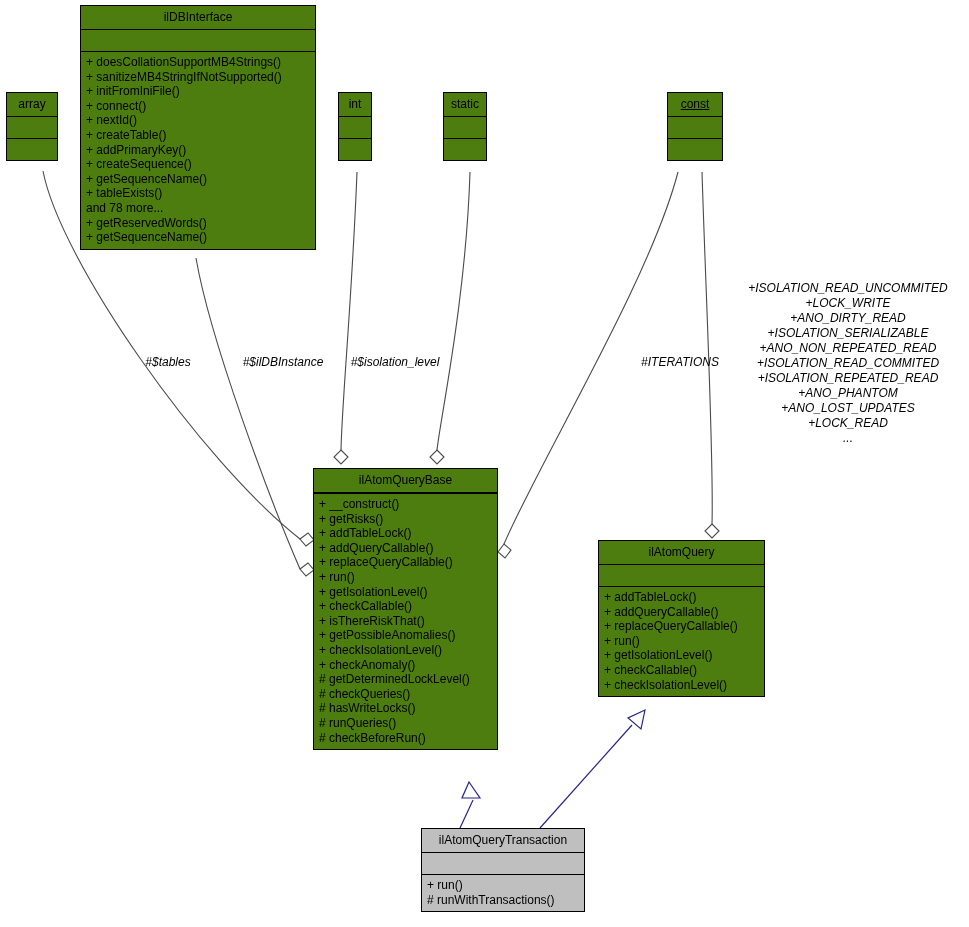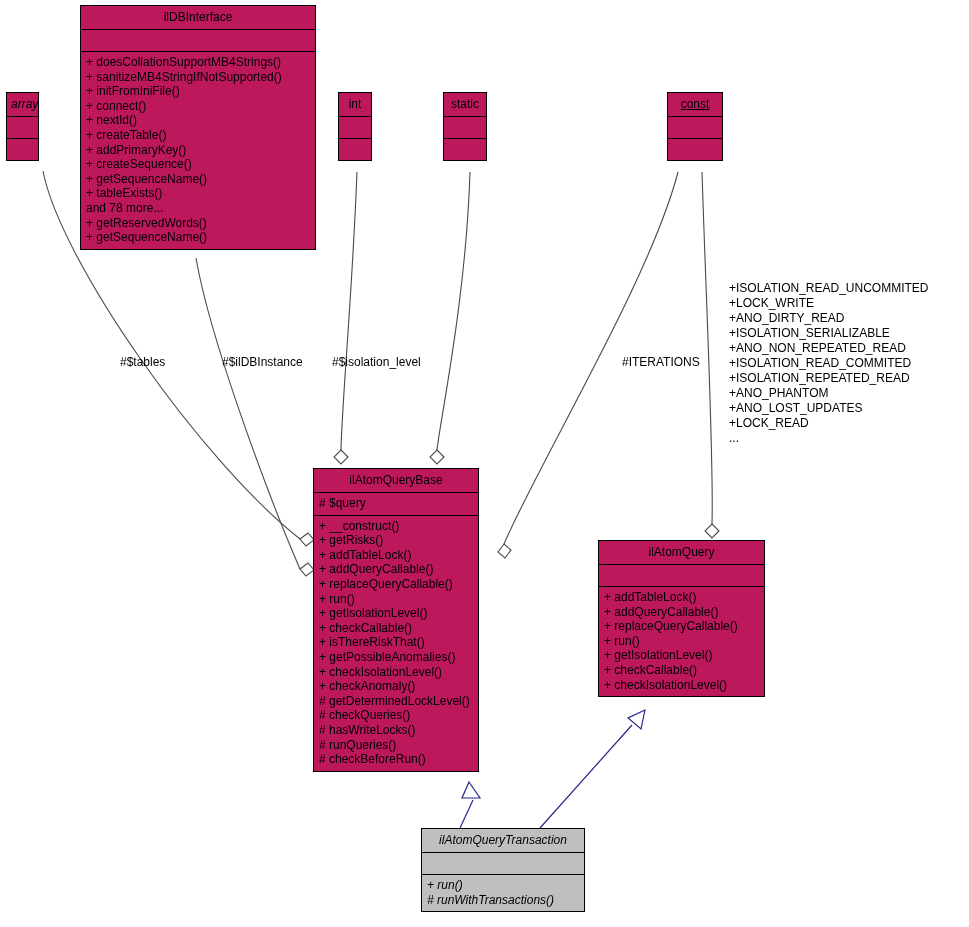--- a/index.html
+++ b/index.html
@@ -19,26 +19,25 @@
     position: absolute;
     left: 0;
     top: 0;
     width: 969px;
     height: 927px;
     pointer-events: none;
   }
   .uml-box {
     position: absolute;
     border: 1px solid #000000;
-    background: #be185d;
+    background: #4d7c0f;
     box-sizing: border-box;
   }
   .uml-box.filled {
     background: #bfbfbf;
-    font-style: italic;
   }
   .uml-title {
     text-align: center;
     font-size: 12px;
     color: #000000;
     padding: 4px 4px 5px 4px;
     line-height: 14px;
     white-space: nowrap;
   }
   .uml-sep {
@@ -59,21 +58,23 @@
     padding: 3px 5px 4px 5px;
   }
   .uml-row {
     white-space: nowrap;
   }
   .edge-label {
     position: absolute;
     font-size: 12px;
     color: #000000;
     line-height: 15px;
+    text-align: center;
     white-space: pre;
+    font-style: italic;
   }
 </style>
 </head>
 <body>
 
 <div id="canvas">
 
   <svg class="edges" viewBox="0 0 969 927">
 
     <path d="M 43 171 C 60 260 200 460 300 539" fill="none" stroke="#4a4a4a" stroke-width="1.1"></path>
@@ -116,21 +117,21 @@
       <div class="uml-row">+ addPrimaryKey()</div>
       <div class="uml-row">+ createSequence()</div>
       <div class="uml-row">+ getSequenceName()</div>
       <div class="uml-row">+ tableExists()</div>
       <div class="uml-row">and 78 more...</div>
       <div class="uml-row">+ getReservedWords()</div>
       <div class="uml-row">+ getSequenceName()</div>
     </div>
   </div>
 
-  <div class="uml-box" style="left:6px; top:92px; width:33px;font-style:italic;">
+  <div class="uml-box" style="left:6px; top:92px; width:52px;">
     <div class="uml-title">array</div>
     <div class="uml-sep"></div>
     <div class="uml-section empty"></div>
     <div class="uml-sep"></div>
     <div class="uml-section empty"></div>
   </div>
 
   <div class="uml-box" style="left:338px; top:92px; width:34px;">
     <div class="uml-title">int</div>
     <div class="uml-sep"></div>
@@ -148,26 +149,23 @@
   </div>
 
   <div class="uml-box" style="left:667px; top:92px; width:56px;text-decoration:underline;">
     <div class="uml-title">const</div>
     <div class="uml-sep"></div>
     <div class="uml-section empty"></div>
     <div class="uml-sep"></div>
     <div class="uml-section empty"></div>
   </div>
 
-  <div class="uml-box" style="left:313px; top:468px; width:166px;">
+  <div class="uml-box" style="left:313px; top:468px; width:185px;">
     <div class="uml-title">ilAtomQueryBase</div>
     <div class="uml-sep"></div>
-    <div class="uml-section">
-      <div class="uml-row"># $query</div>
-    </div>
     <div class="uml-sep"></div>
     <div class="uml-section">
       <div class="uml-row">+ __construct()</div>
       <div class="uml-row">+ getRisks()</div>
       <div class="uml-row">+ addTableLock()</div>
       <div class="uml-row">+ addQueryCallable()</div>
       <div class="uml-row">+ replaceQueryCallable()</div>
       <div class="uml-row">+ run()</div>
       <div class="uml-row">+ getIsolationLevel()</div>
       <div class="uml-row">+ checkCallable()</div>

